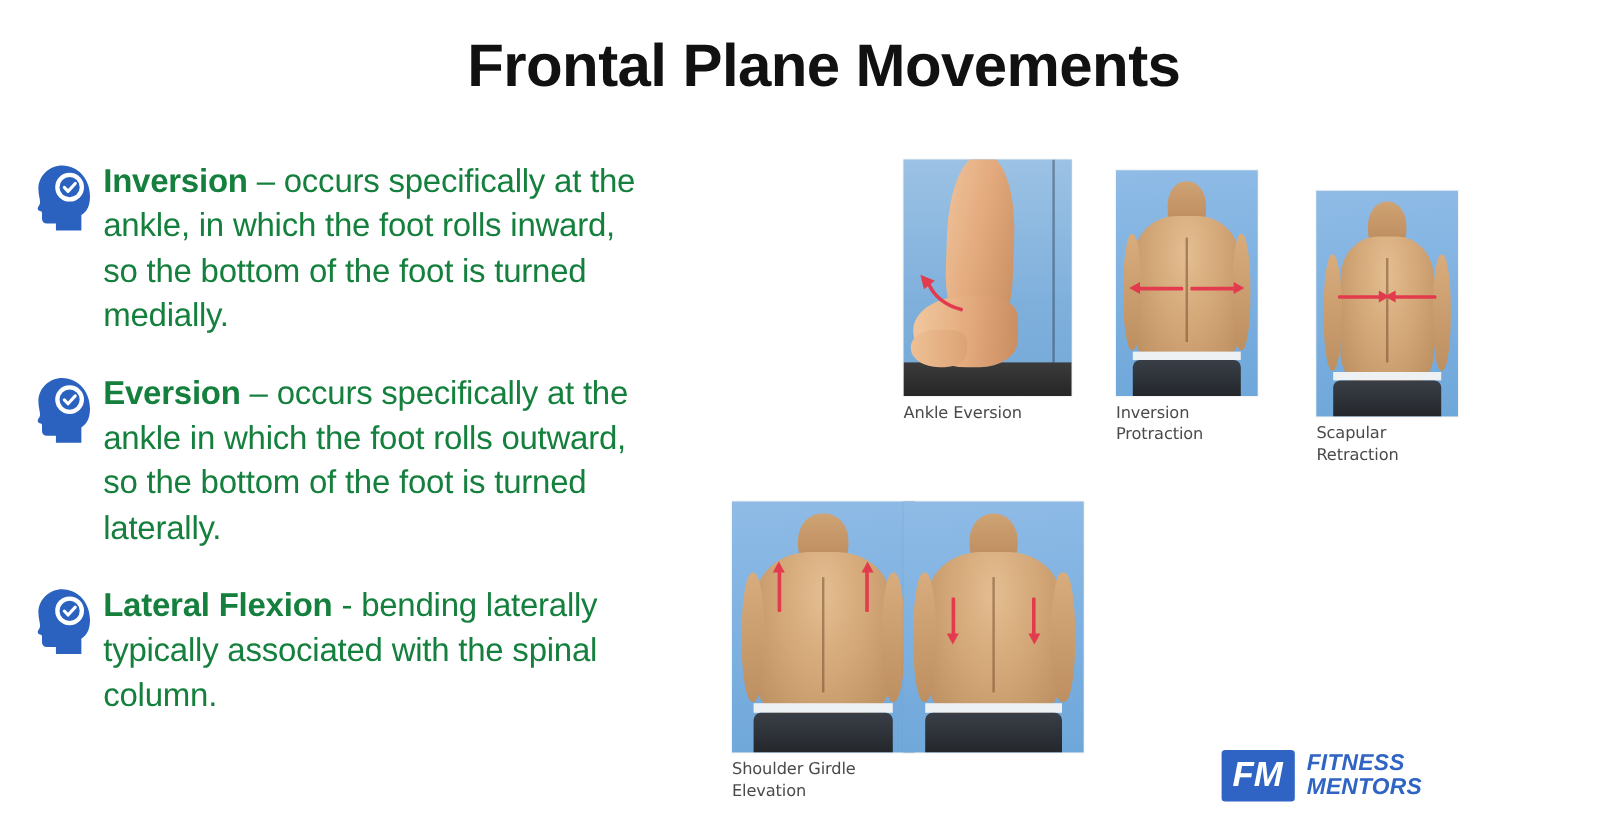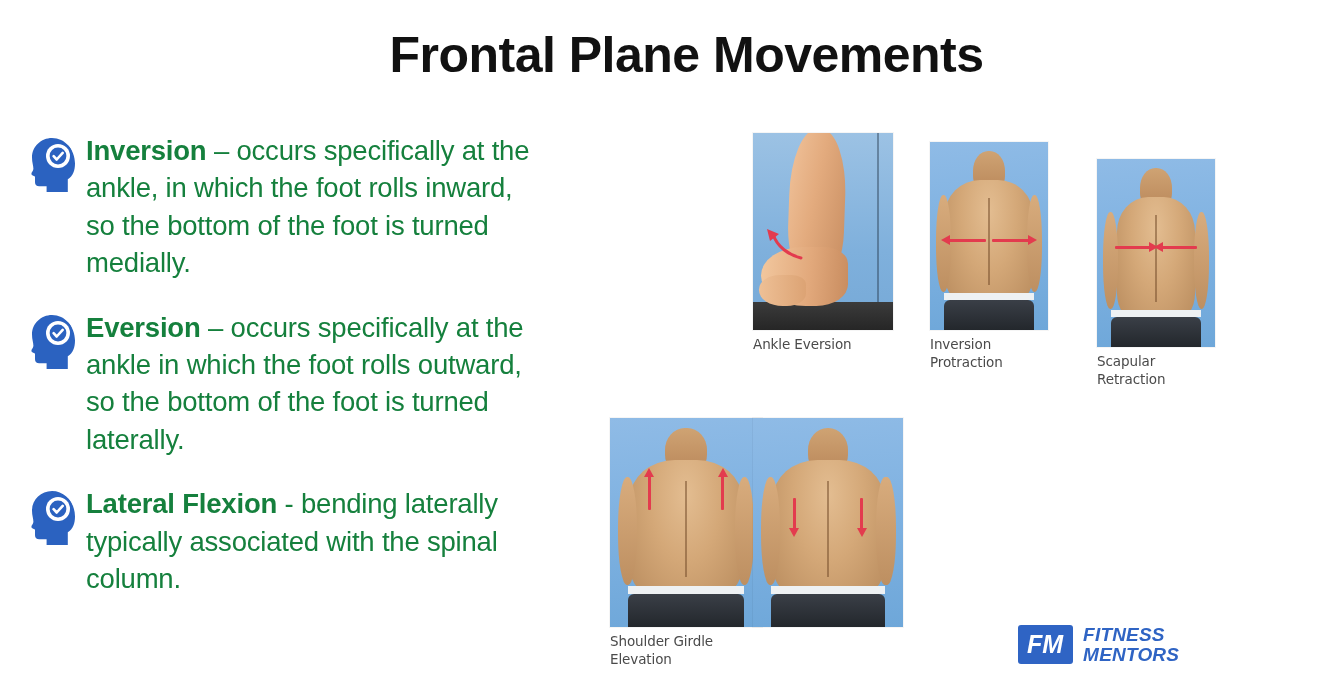--- a/index.html
+++ b/index.html
@@ -185,21 +185,21 @@
     top:625px;
     display:flex;
     align-items:center;
     gap:10px;
   }
   .logo-badge{
     background:#2f64c4;
     color:#ffffff;
     font-style:italic;
     font-weight:bold;
-    font-size:25px;
+    font-size:29px;
     line-height:1;
     padding:7px 10px 7px 9px;
     border-radius:3px;
     letter-spacing:0px;
   }
   .logo-words{
     color:#2f64c4;
     font-weight:bold;
     font-style:italic;
     font-size:19px;

